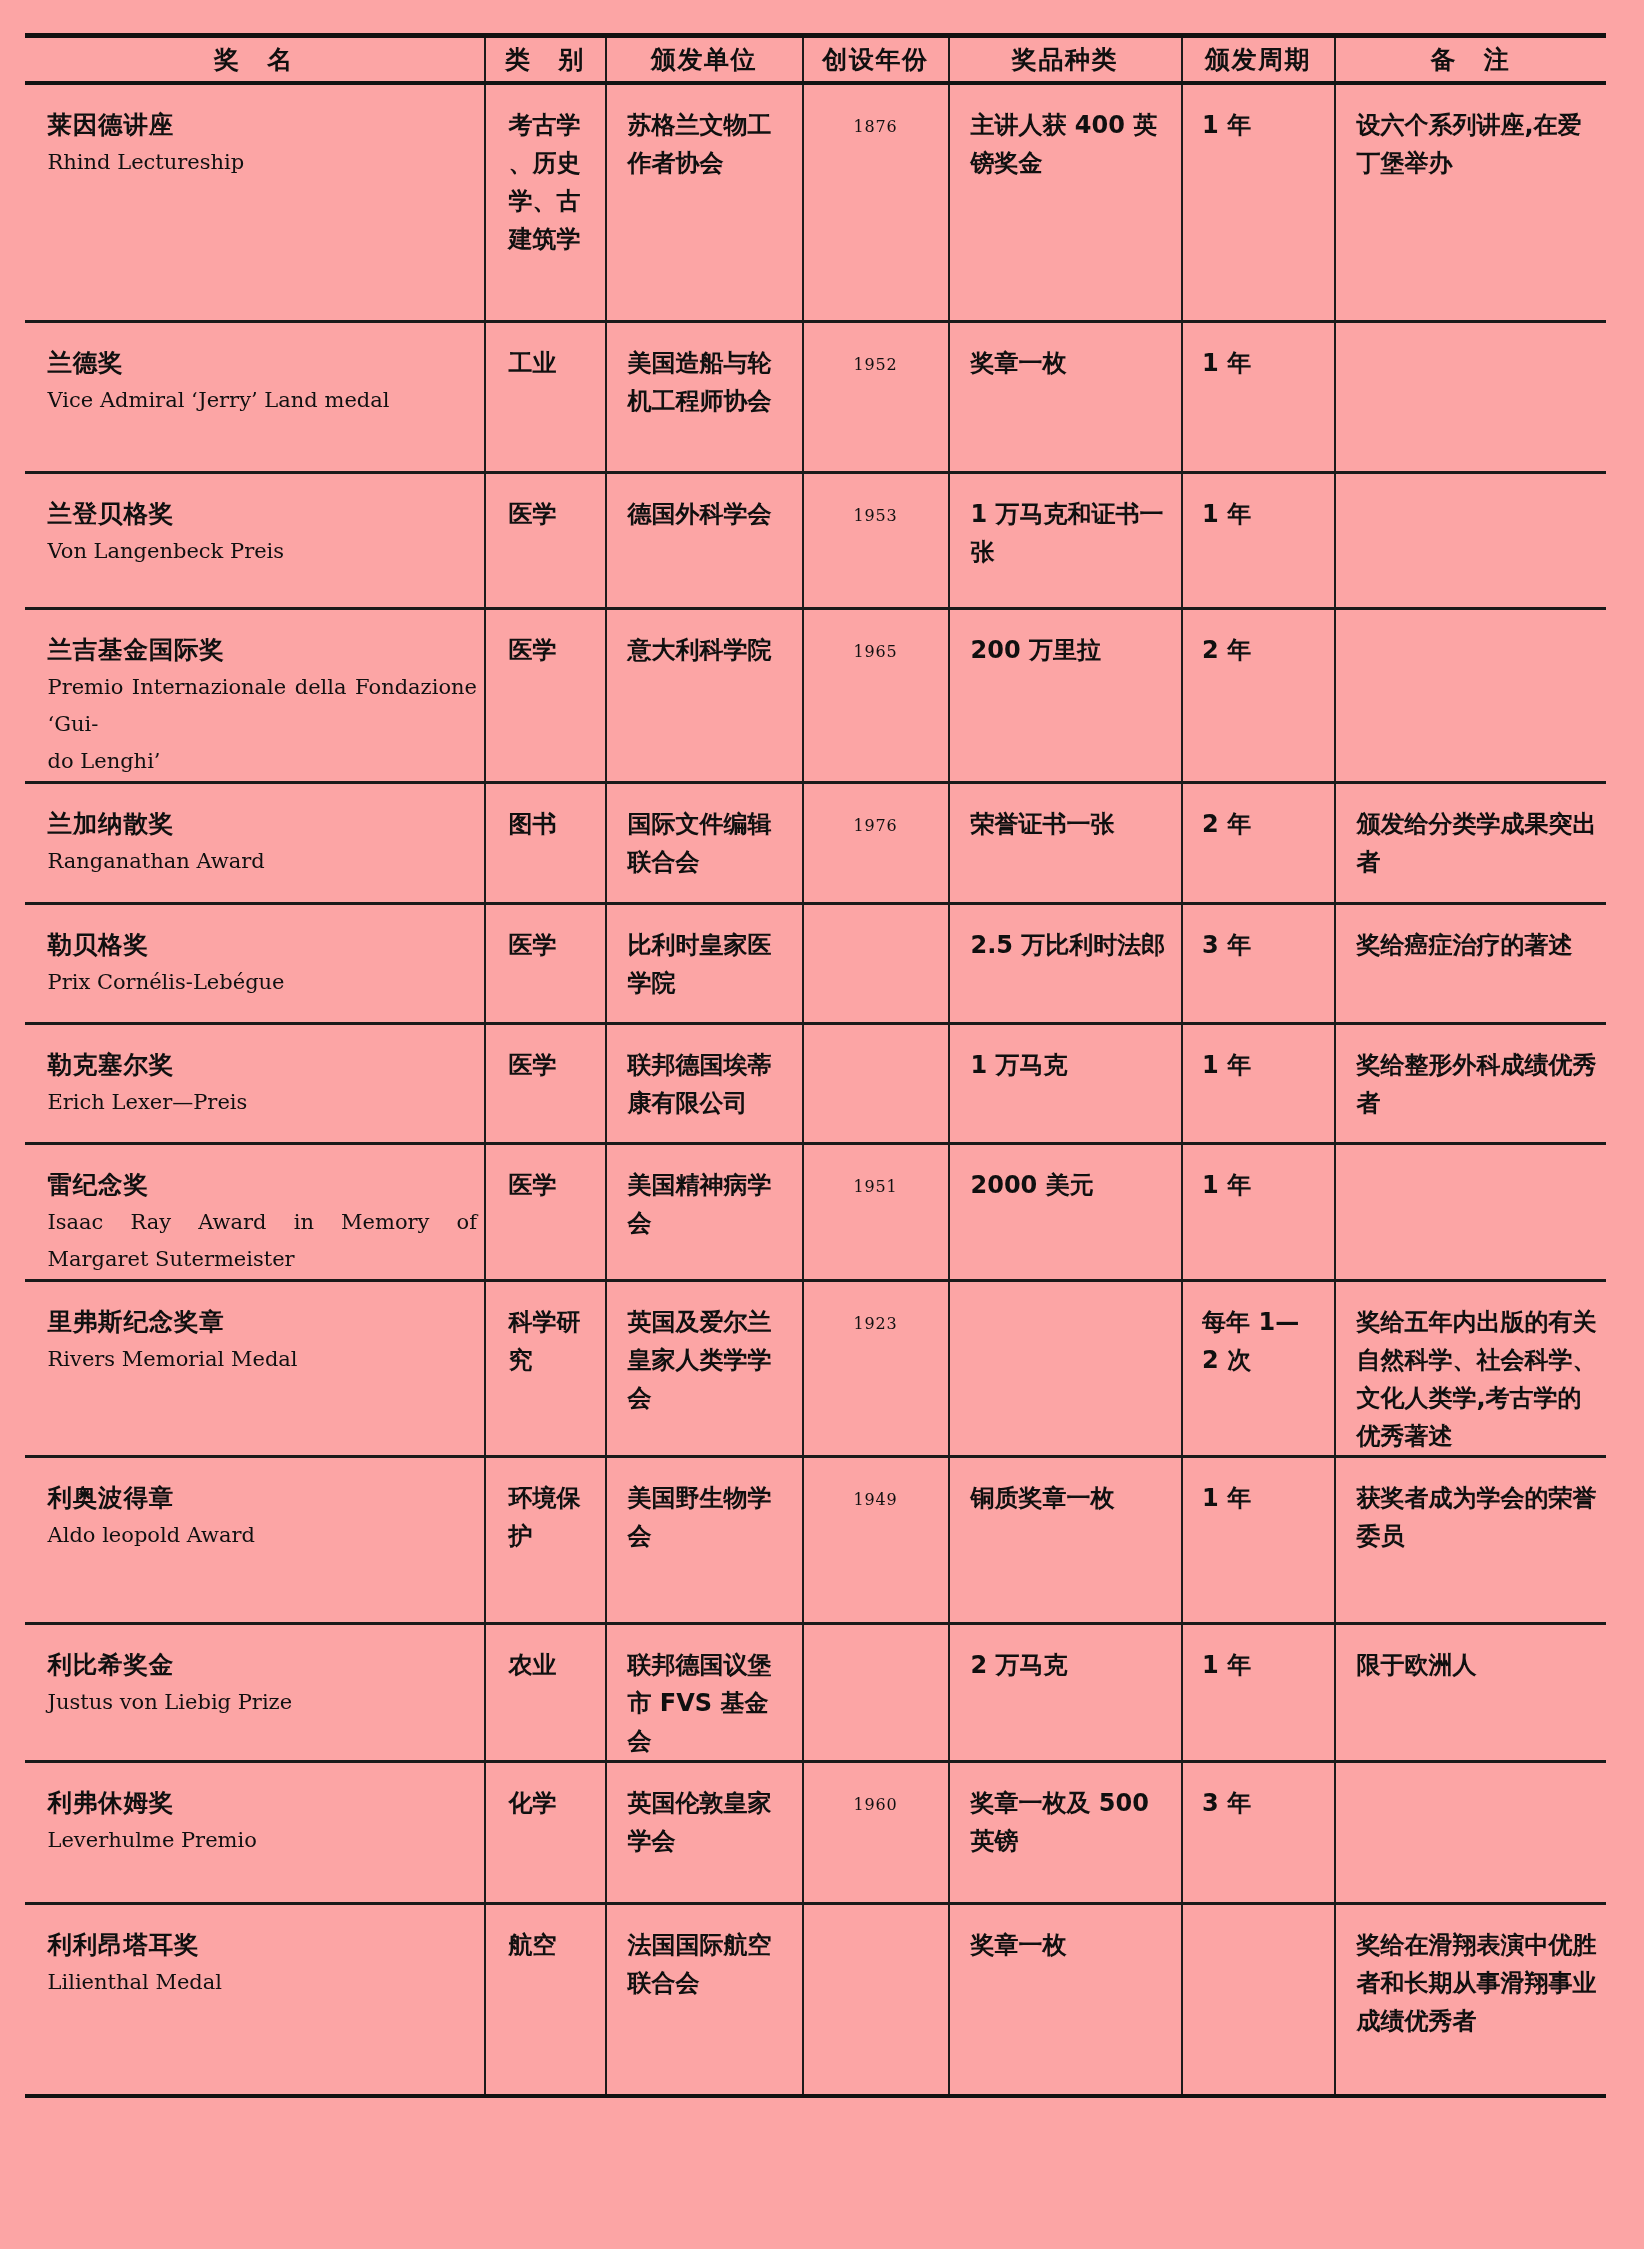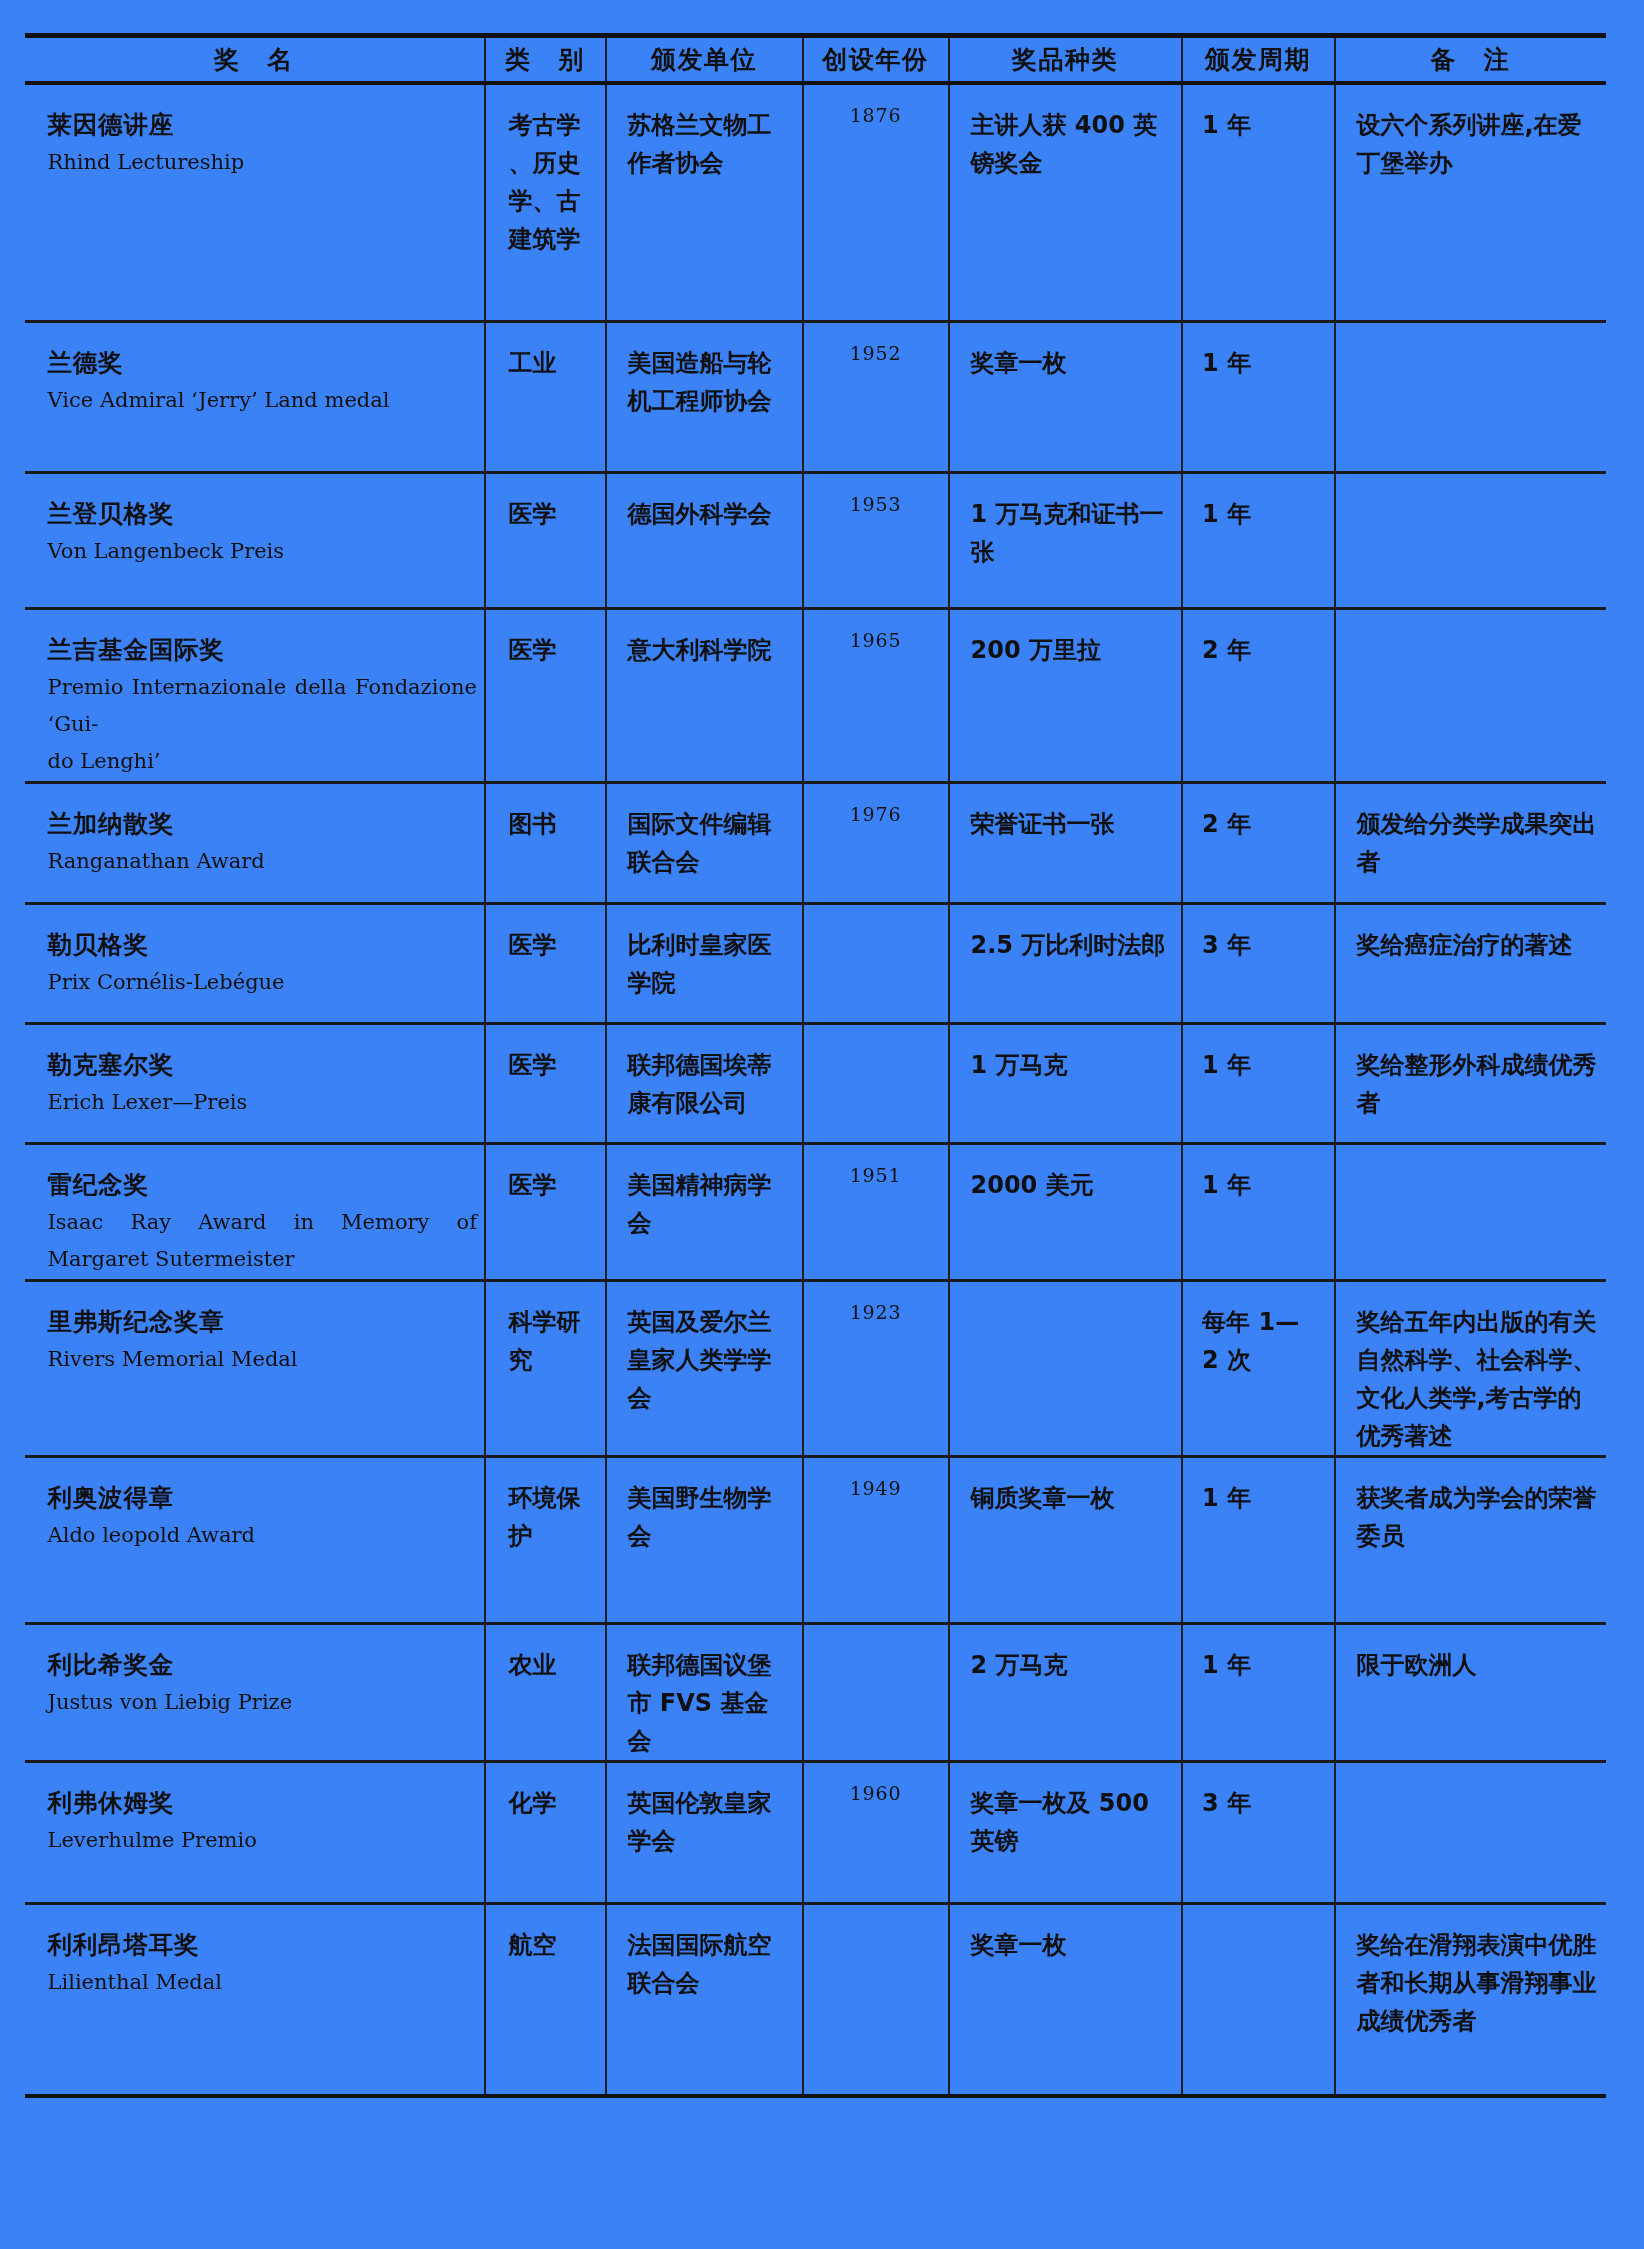--- a/index.html
+++ b/index.html
@@ -1,17 +1,17 @@
 <!DOCTYPE html>
 <html style="font-size:13px"><head>
 <meta charset="utf-8">
 <style>
   html,body{margin:0;padding:0;background:#e8e8e6;}
   .page{
-    width:1645px;height:2250px;background:#3b82f6;position:relative;overflow:hidden;
+    width:1645px;height:2250px;background:#fca5a5;position:relative;overflow:hidden;
     font-family:"DejaVu Sans","Liberation Sans",sans-serif;color:#101010;
   }
   table.awards{
     border-collapse:collapse;table-layout:fixed;width:1581px;
     margin:33px 0 0 24.5px;border-top:5.7px solid #121212;
   }
   col.w-name{width:460px}
   col.w-cat{width:121px}
   col.w-issuer{width:197px}
   col.w-year{width:146px}
@@ -29,21 +29,21 @@
   td{vertical-align:top;font-weight:600;}
   tbody td{font-size:24px;line-height:38px;padding-top:21px;}
 
   .c-name{padding-left:23px;padding-right:6.5px;}
   .zh{font-size:24.5px;line-height:38px;letter-spacing:0.8px;}
   .en{font-family:"DejaVu Serif","Liberation Serif",serif;font-size:21px;line-height:37px;
       font-weight:400;text-align:justify;white-space:pre-line;letter-spacing:0;}
   .c-cat{padding:21px 23px 0 23px;line-break:anywhere;border-radius:19px;}
   .c-issuer{padding:21px 14.7px 0 21px;}
   .c-year{text-align:center;font-family:"DejaVu Serif","Liberation Serif",serif;
-          font-size:19px;font-weight:400;padding-top:11px;letter-spacing:0.8px;}
+          font-size:16px;font-weight:400;padding-top:23px;letter-spacing:0.8px;}
   .c-prize{padding:21px 9.8px 0 21px;}
   .c-period{padding:21px 8.2px 0 19.6px;white-space:pre-line;}
   .c-remark{padding:21px 8.2px 0 21px;}
 
   
   tbody tr:nth-child(1){height:239px}
   tbody tr:nth-child(2){height:151px}
   tbody tr:nth-child(3){height:136px}
   tbody tr:nth-child(4){height:117px}
   tbody tr:nth-child(5){height:121px}

